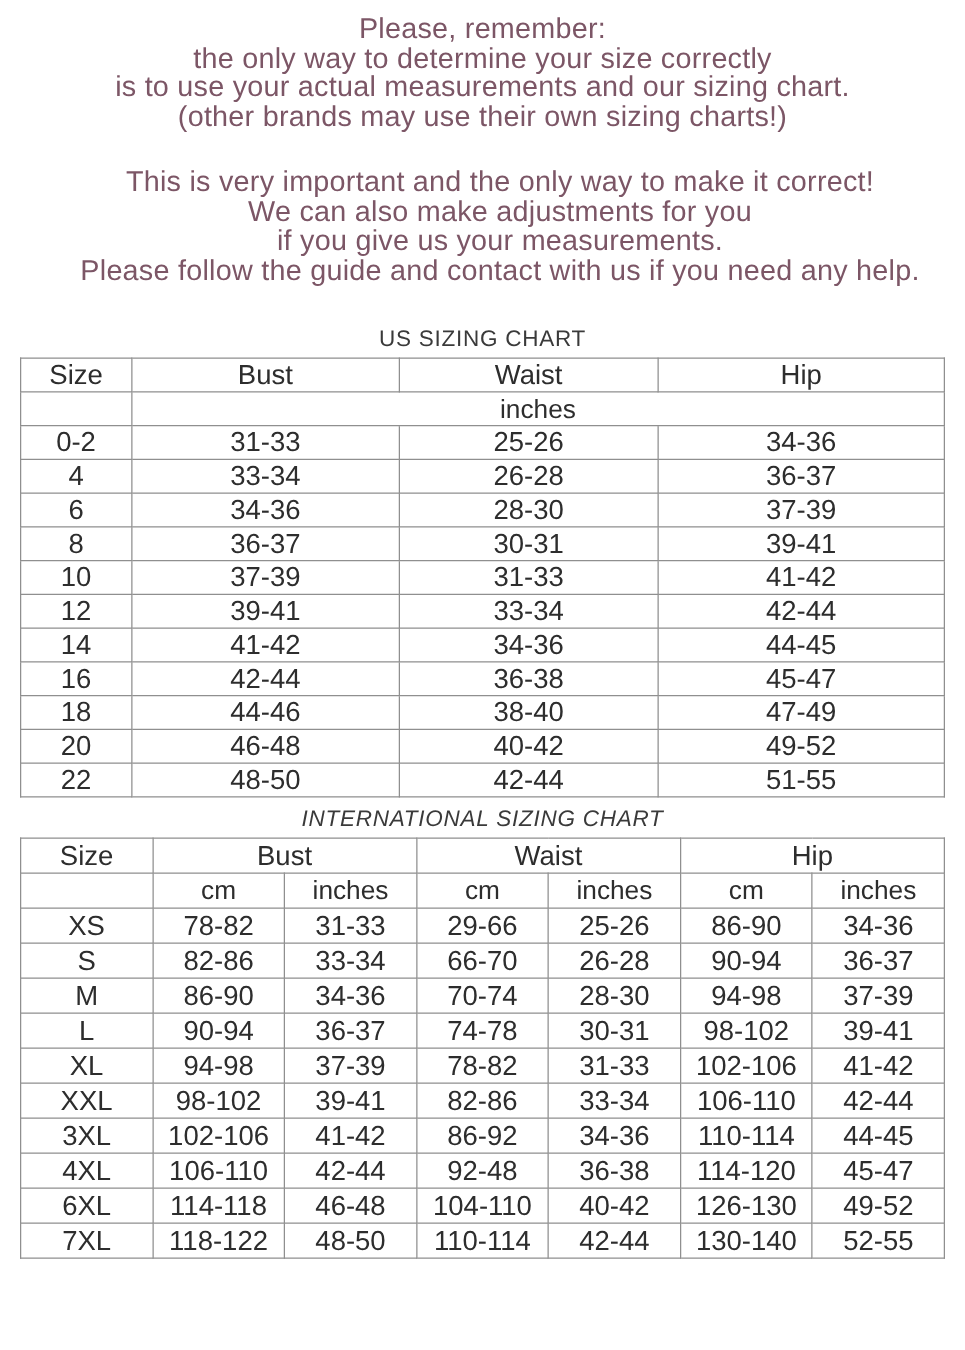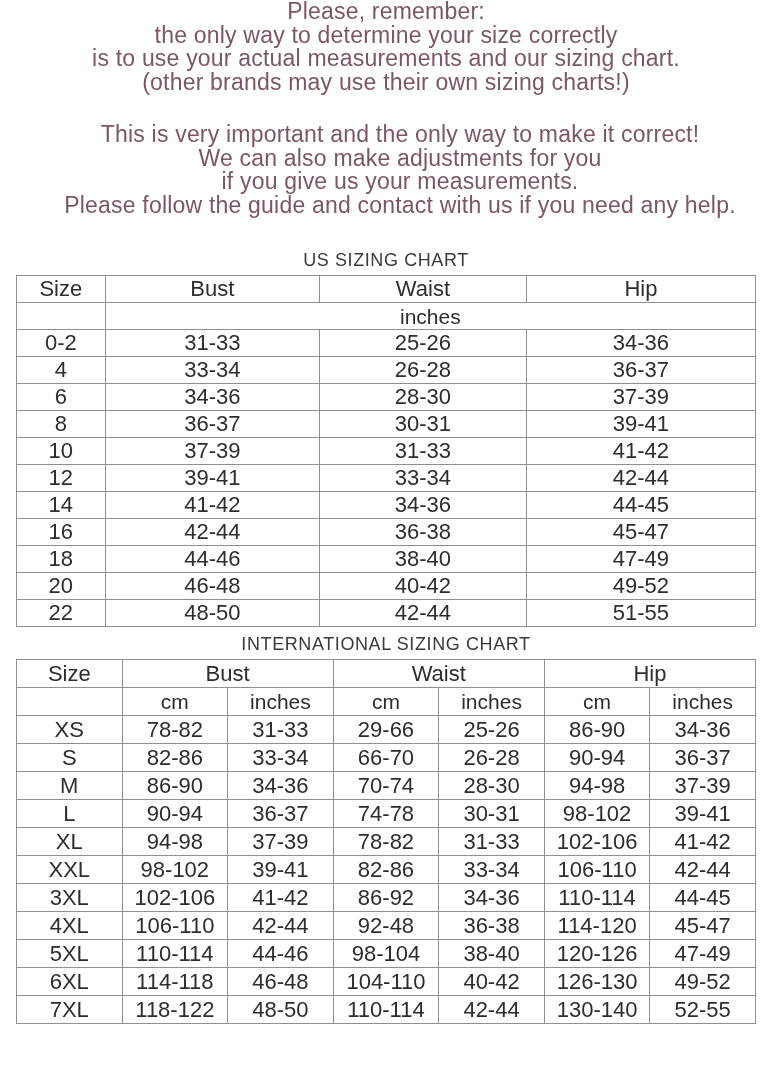--- a/index.html
+++ b/index.html
@@ -12,20 +12,21 @@
   *{box-sizing:border-box;}
   html,body{margin:0;padding:0;}
   body{
     width:772px;height:1080px;
     background:var(--page-bg);
     font-family:"Liberation Sans", sans-serif;
     overflow:hidden;
   }
   .page{
     width:772px;height:884px;
+    padding-top:11px;
   }
   .note{
     margin:0;
     text-align:center;
     color:var(--intro-text);
     font-size:23px;
     line-height:23.5px;
     font-weight:400;
     letter-spacing:0.2px;
   }
@@ -33,21 +34,21 @@
   .note.second{margin-top:29px;margin-left:28px;}
   .chart-title{
     text-align:center;
     font-size:18px;
     font-weight:400;
     color:var(--title-text);
     letter-spacing:0.6px;
     margin:33px 0 4px 0;
     line-height:21px;
   }
-  .chart-title.intl{margin:7px 0 4px 0;}
+  .chart-title.intl{margin:7px 0 4px 0;font-style:italic;}
   table.sizing-table{
     width:740px;
     margin:0 auto;
     border-collapse:collapse;
     table-layout:fixed;
     color:var(--table-text);
   }
   table.sizing-table th,
   table.sizing-table td{
     border:1px solid var(--table-border);
@@ -271,29 +272,20 @@
         <tr>
           <td>4XL</td>
           <td>106-110</td>
           <td>42-44</td>
           <td>92-48</td>
           <td>36-38</td>
           <td>114-120</td>
           <td>45-47</td>
         </tr>
         <tr>
-          <td>5XL</td>
-          <td>110-114</td>
-          <td>44-46</td>
-          <td>98-104</td>
-          <td>38-40</td>
-          <td>120-126</td>
-          <td>47-49</td>
-        </tr>
-        <tr>
           <td>6XL</td>
           <td>114-118</td>
           <td>46-48</td>
           <td>104-110</td>
           <td>40-42</td>
           <td>126-130</td>
           <td>49-52</td>
         </tr>
         <tr>
           <td>7XL</td>

